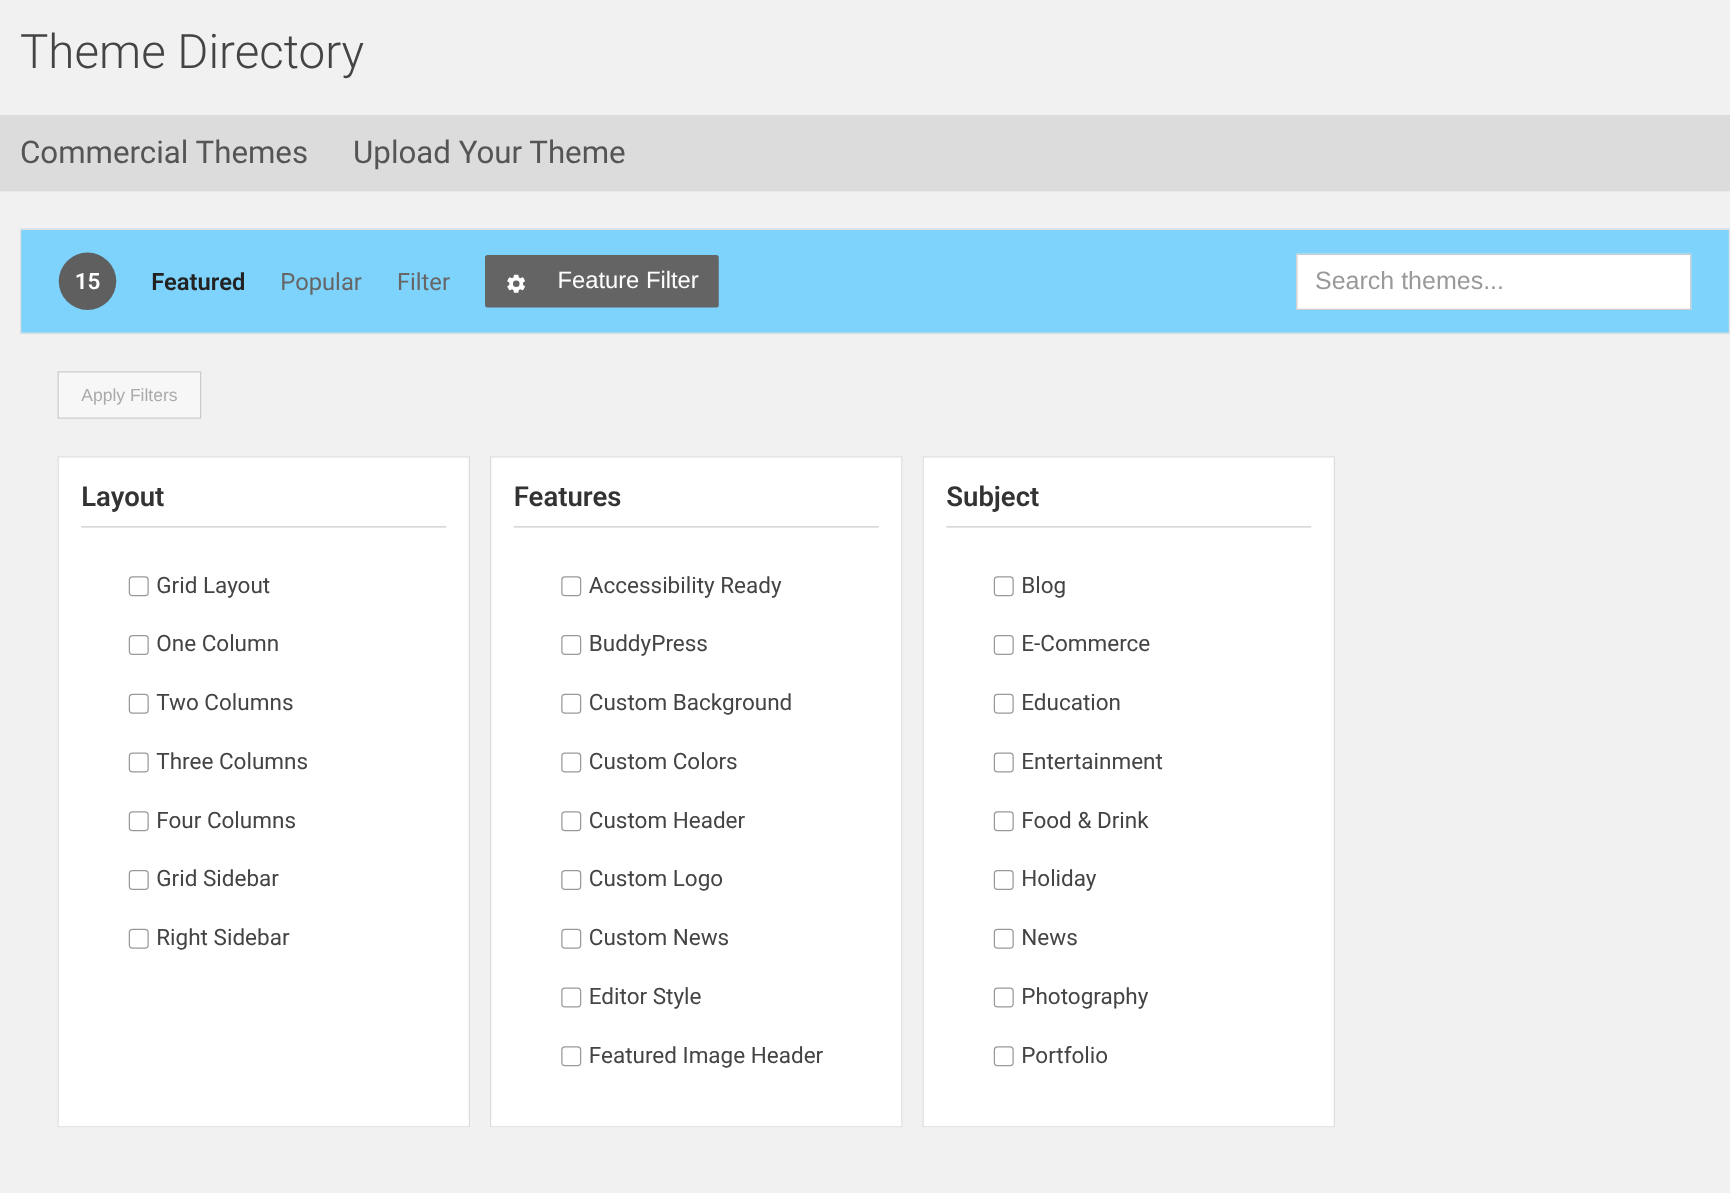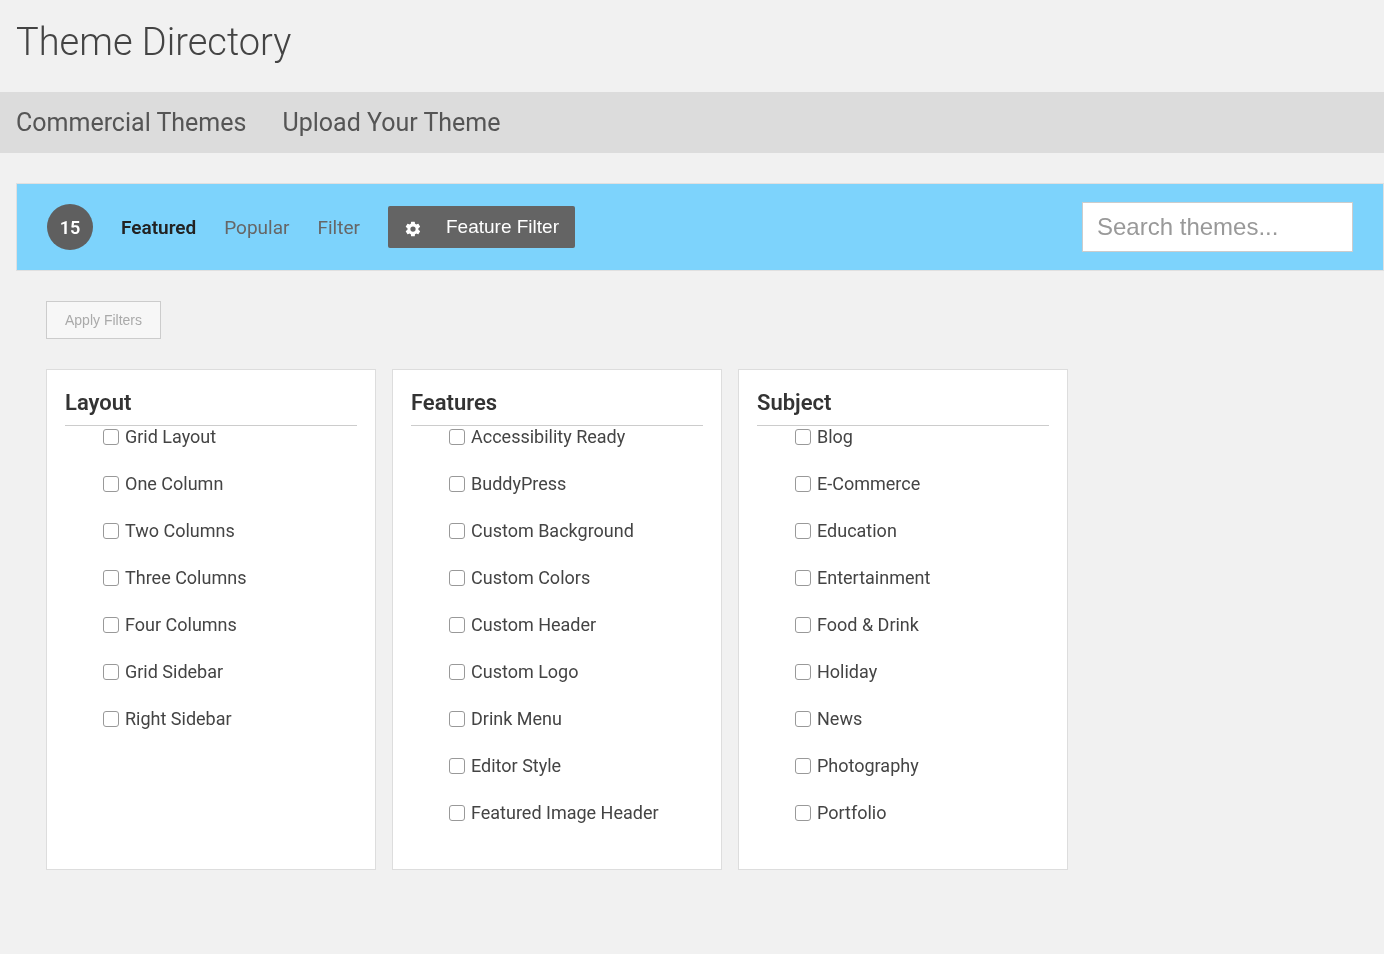--- a/index.html
+++ b/index.html
@@ -79,24 +79,24 @@
       width: 18px;
       height: 18px;
       fill: #fff;
       display: block;
     }
     .toolbar-spacer {
       flex: 1;
     }
     .search-input {
       border: 1px solid #ccc;
-      font-size: 24px;
+      font-size: 20px;
       padding: 10px 14px;
       color: #555;
-      width: 271px;
+      width: 316px;
     }
     .search-input::placeholder {
       color: #999;
     }
     .filters-wrapper {
       padding: 30px 30px 0 30px;
     }
     .apply-btn {
       background: #f7f7f7;
       border: 1px solid #ccc;
@@ -115,20 +115,21 @@
       border: 1px solid #ddd;
       width: 330px;
       padding: 20px 18px 20px 18px;
     }
     .filter-heading {
       font-size: 22px;
       font-weight: 600;
       color: #333;
       border-bottom: 1px solid #ccc;
       padding-bottom: 10px;
+      margin-bottom: 36px;
     }
     .filter-list {
       list-style: none;
       padding-left: 38px;
     }
     .filter-item {
       display: flex;
       align-items: center;
       gap: 6px;
       margin-bottom: 26px;
@@ -241,21 +242,21 @@
           <li class="filter-item">
             <input type="checkbox" style="">
             <label>Custom Header</label>
           </li>
           <li class="filter-item">
             <input type="checkbox" style="">
             <label>Custom Logo</label>
           </li>
           <li class="filter-item">
             <input type="checkbox" style="">
-            <label>Drink Menu</label>
+            <label>Custom News</label>
           </li>
           <li class="filter-item">
             <input type="checkbox" style="">
             <label>Editor Style</label>
           </li>
           <li class="filter-item">
             <input type="checkbox" style="">
             <label>Featured Image Header</label>
           </li>
         </ul>

